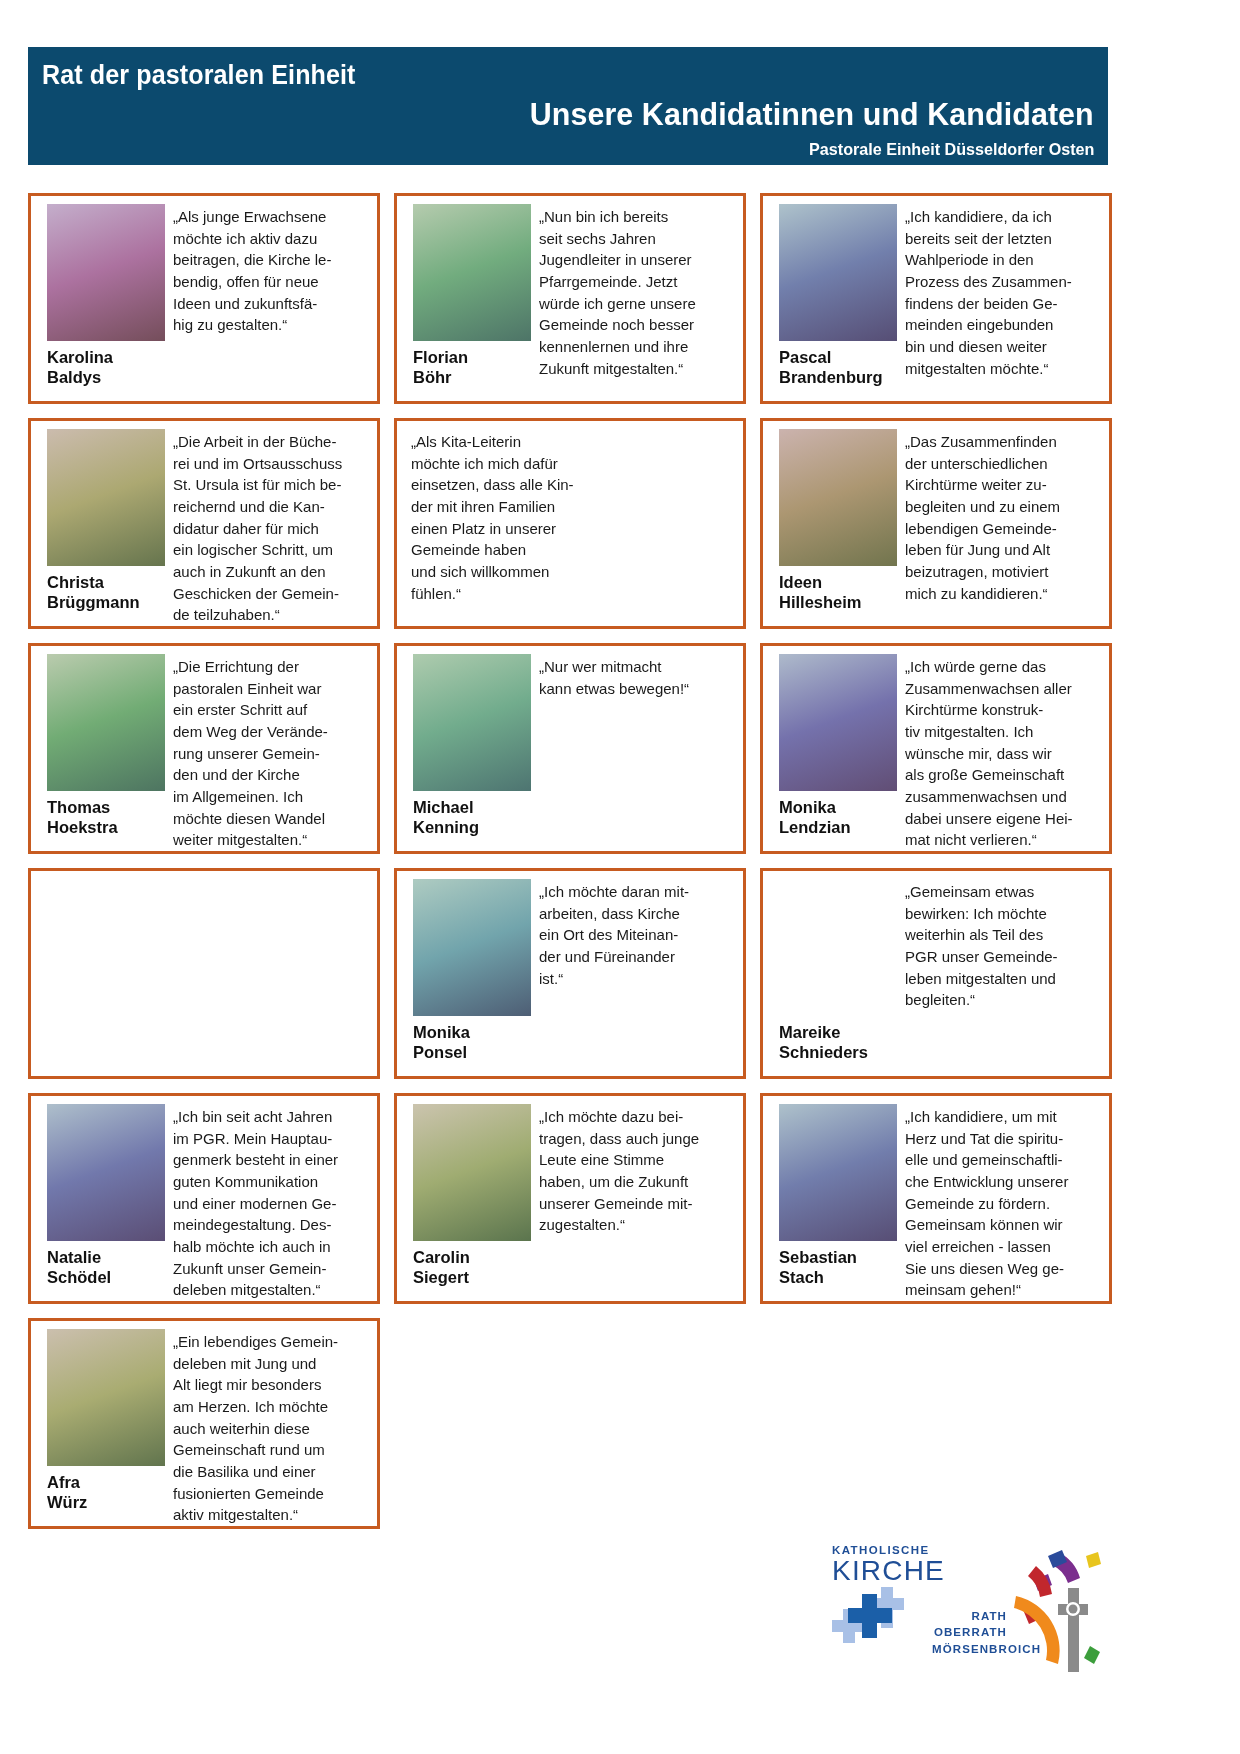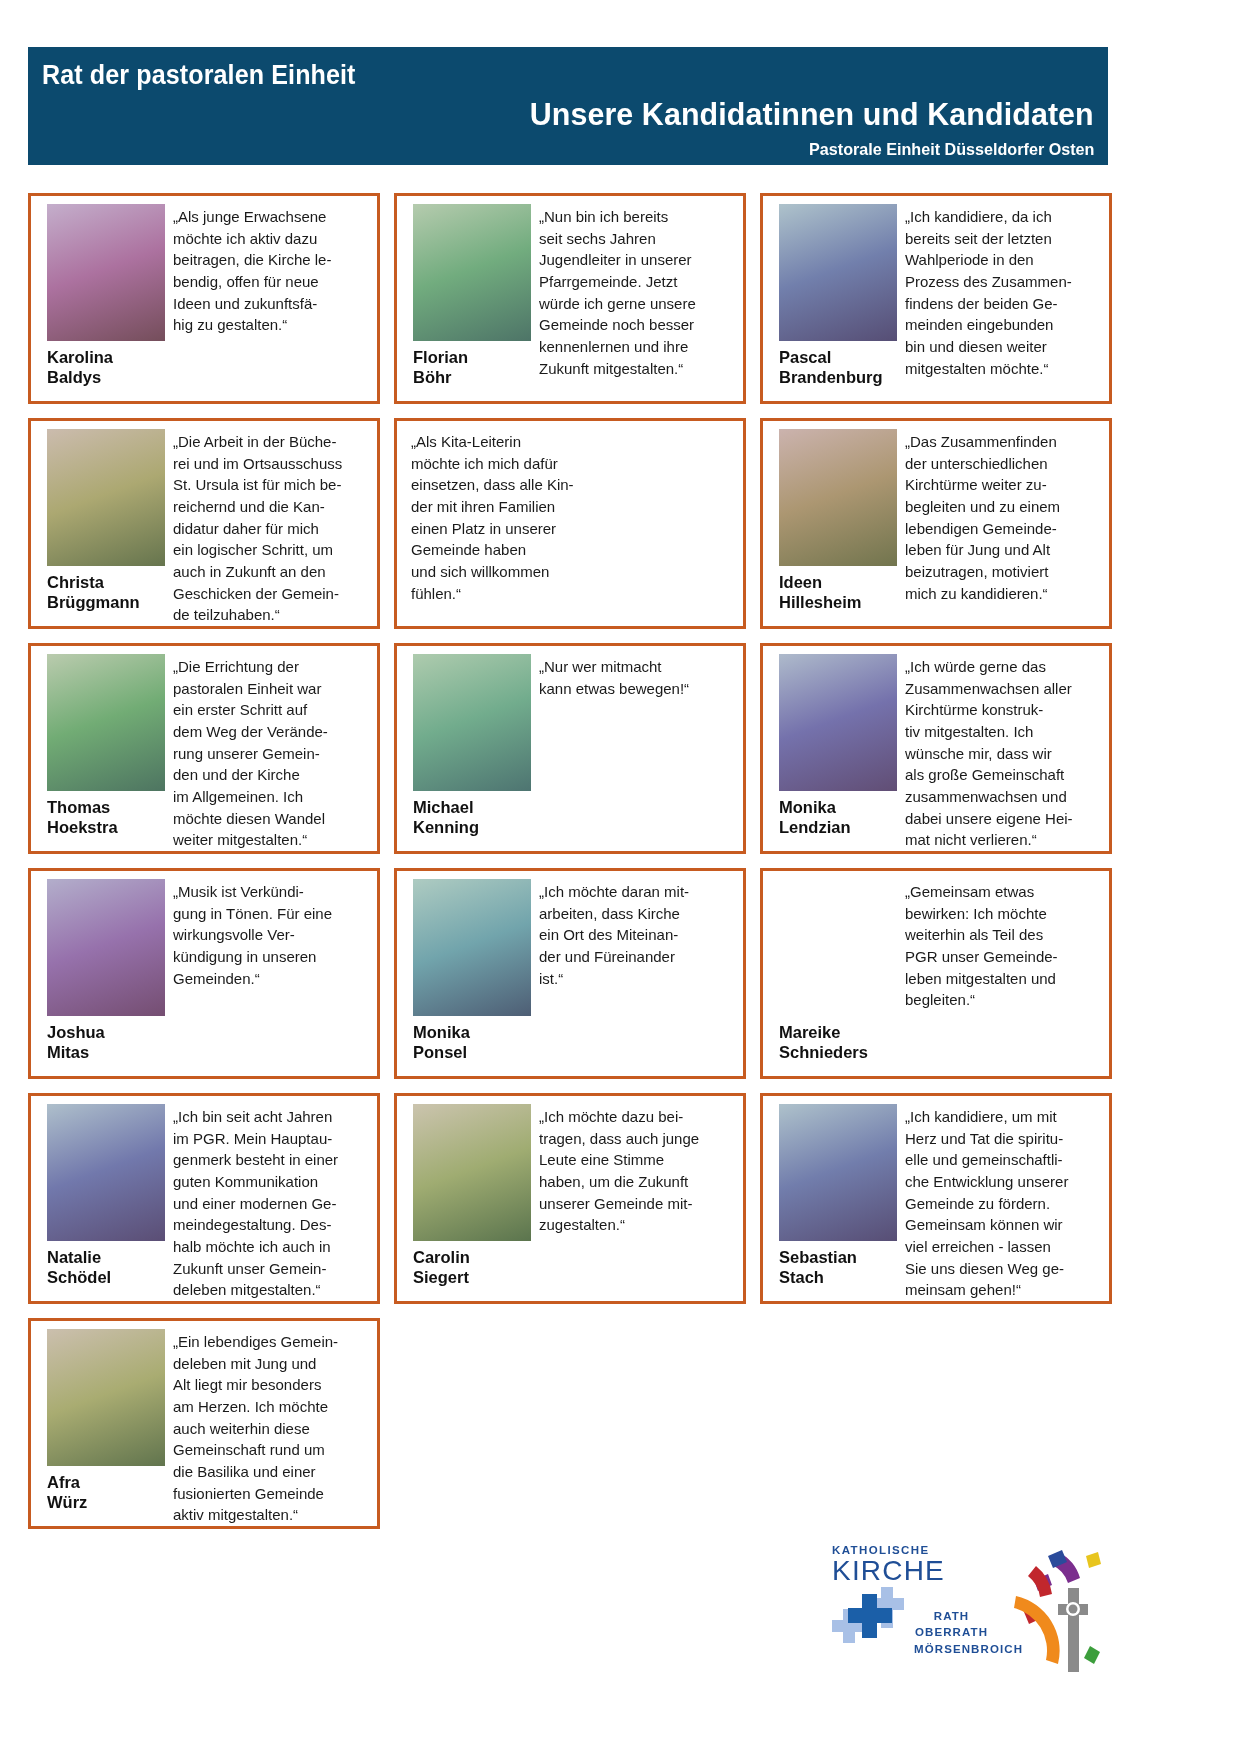--- a/index.html
+++ b/index.html
@@ -97,23 +97,23 @@
     color:#1F4E96;font-family:"Liberation Sans",sans-serif;
   }
   .lw-main{
     font-size:28px;letter-spacing:1.2px;color:#1F4E96;
     font-family:"Liberation Sans",sans-serif;line-height:1;margin-top:1px;
   }
   .crosses{position:absolute;left:0px;top:58px;width:105px;height:72px;}
   .xpale{position:absolute;background:#A8C0E6;}
   .xdark{position:absolute;background:#1B5FA8;}
   .logo-places{
-    position:absolute;left:82px;top:72px;
+    position:absolute;left:100px;top:72px;
     color:#1F4E96;font-size:11.5px;font-weight:bold;letter-spacing:1.1px;
-    line-height:1.42;text-align:center;width:75px;
+    line-height:1.42;text-align:right;width:75px;
     font-family:"Liberation Sans",sans-serif;
   }
   .emblem{position:absolute;right:0;top:2px;width:96px;height:150px;}
 </style>
 </head>
 <body>
 
 <div class="page">
 
   <div class="header" style="background: #0c4a6e;">
@@ -283,34 +283,20 @@
 wünsche mir, dass wir
 als große Gemeinschaft
 zusammenwachsen und
 dabei unsere eigene Hei-
 mat nicht verlieren.“</span>
           </div>
         </div>
       </div>
       <div class="row">
         <div class="card">
-          <div class="card-left">
-            <div class="photo" style="background-image:linear-gradient(160deg,hsl(250,22%,74%) 0%,hsl(278,26%,56%) 48%,hsl(305,20%,38%) 100%);"></div>
-            <div class="name">
-              <div>Joshua</div>
-              <div>Mitas</div>
-            </div>
-          </div>
-          <div class="card-right">
-            <span>„Musik ist Verkündi-
-gung in Tönen. Für eine
-wirkungsvolle Ver-
-kündigung in unseren
-Gemeinden.“</span>
-          </div>
         </div>
         <div class="card">
           <div class="card-left">
             <div class="photo" style="background-image:linear-gradient(160deg,hsl(160,22%,74%) 0%,hsl(188,26%,56%) 48%,hsl(215,20%,38%) 100%);"></div>
             <div class="name">
               <div>Monika</div>
               <div>Ponsel</div>
             </div>
           </div>
           <div class="card-right">

